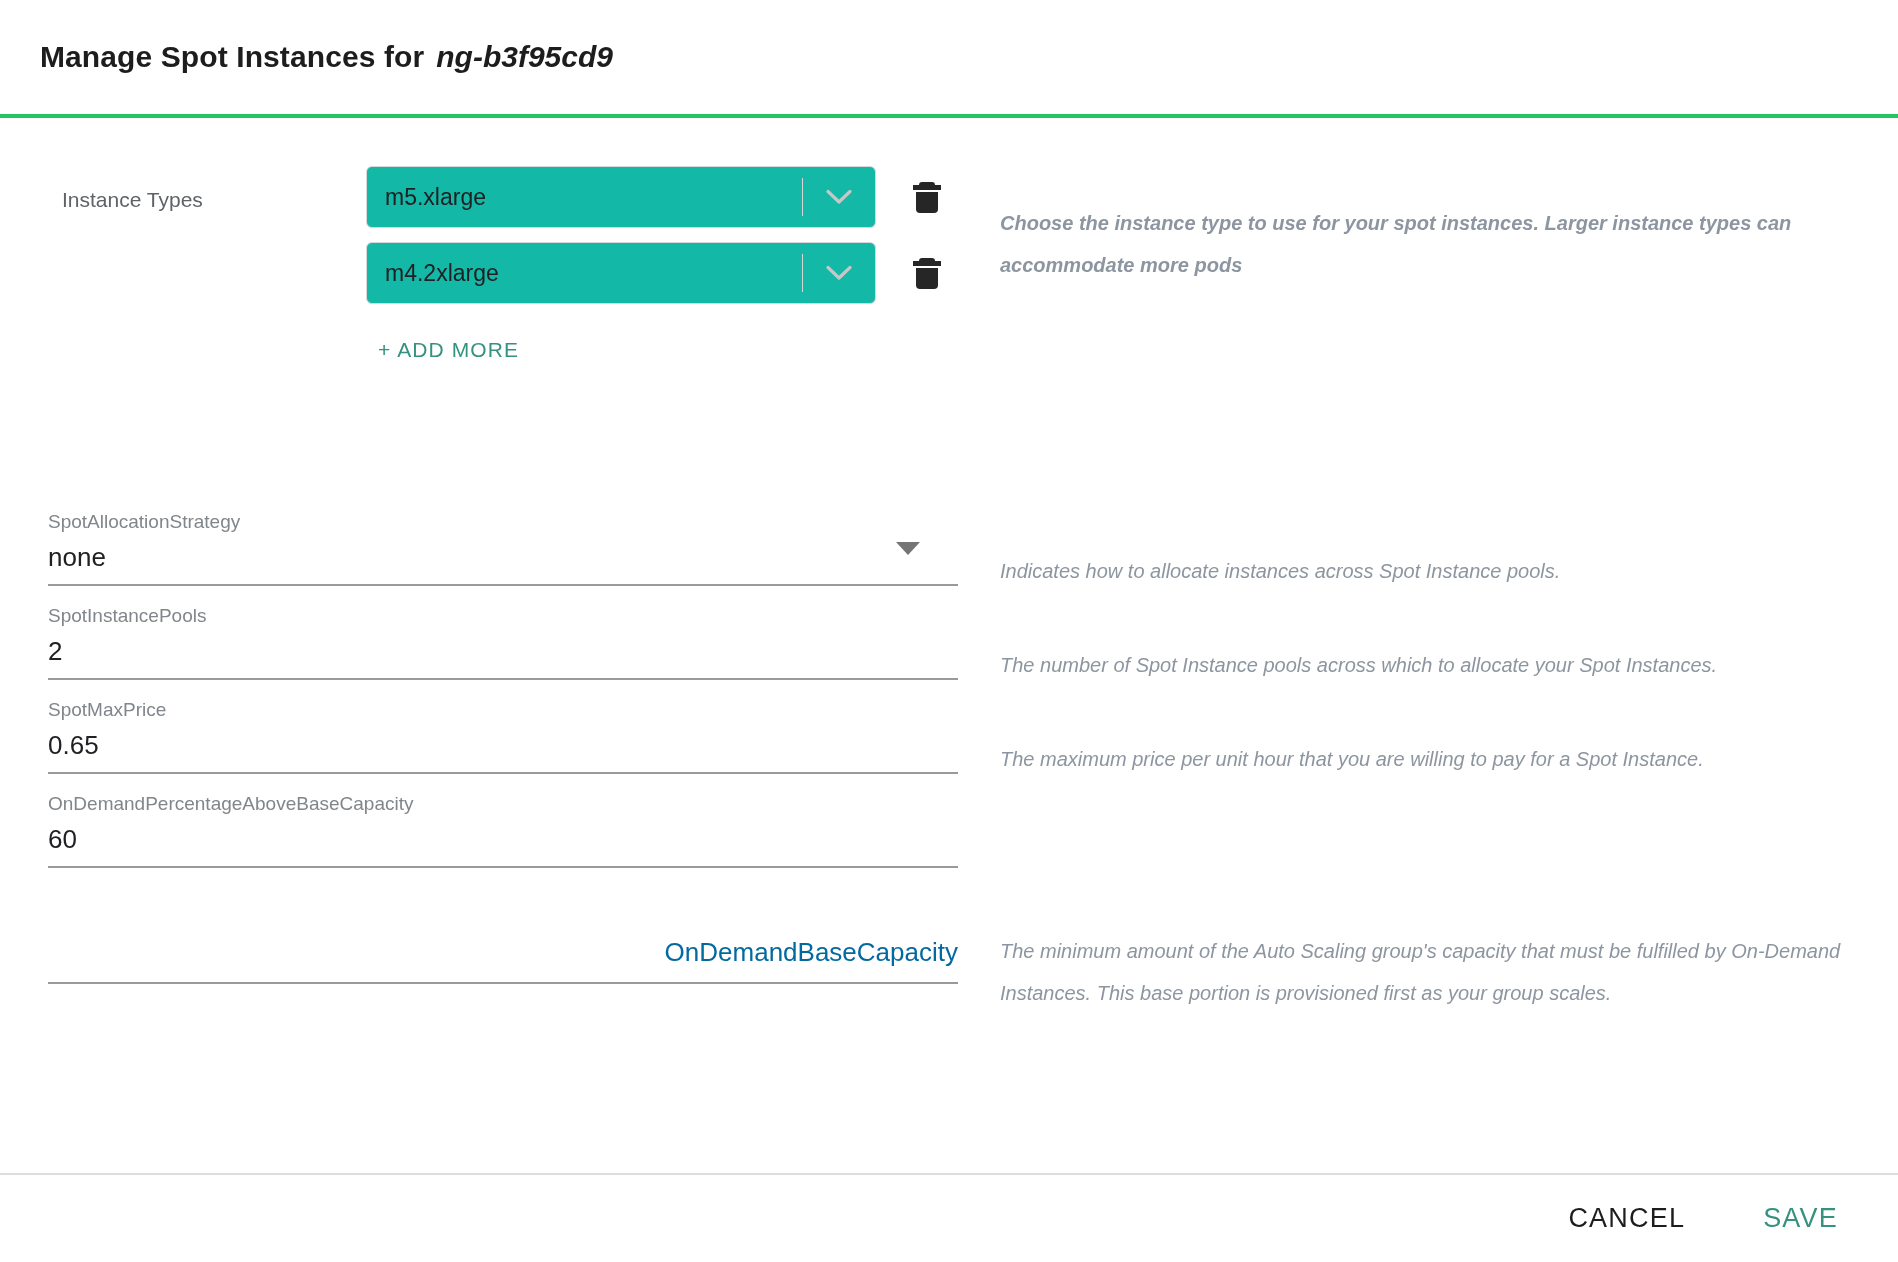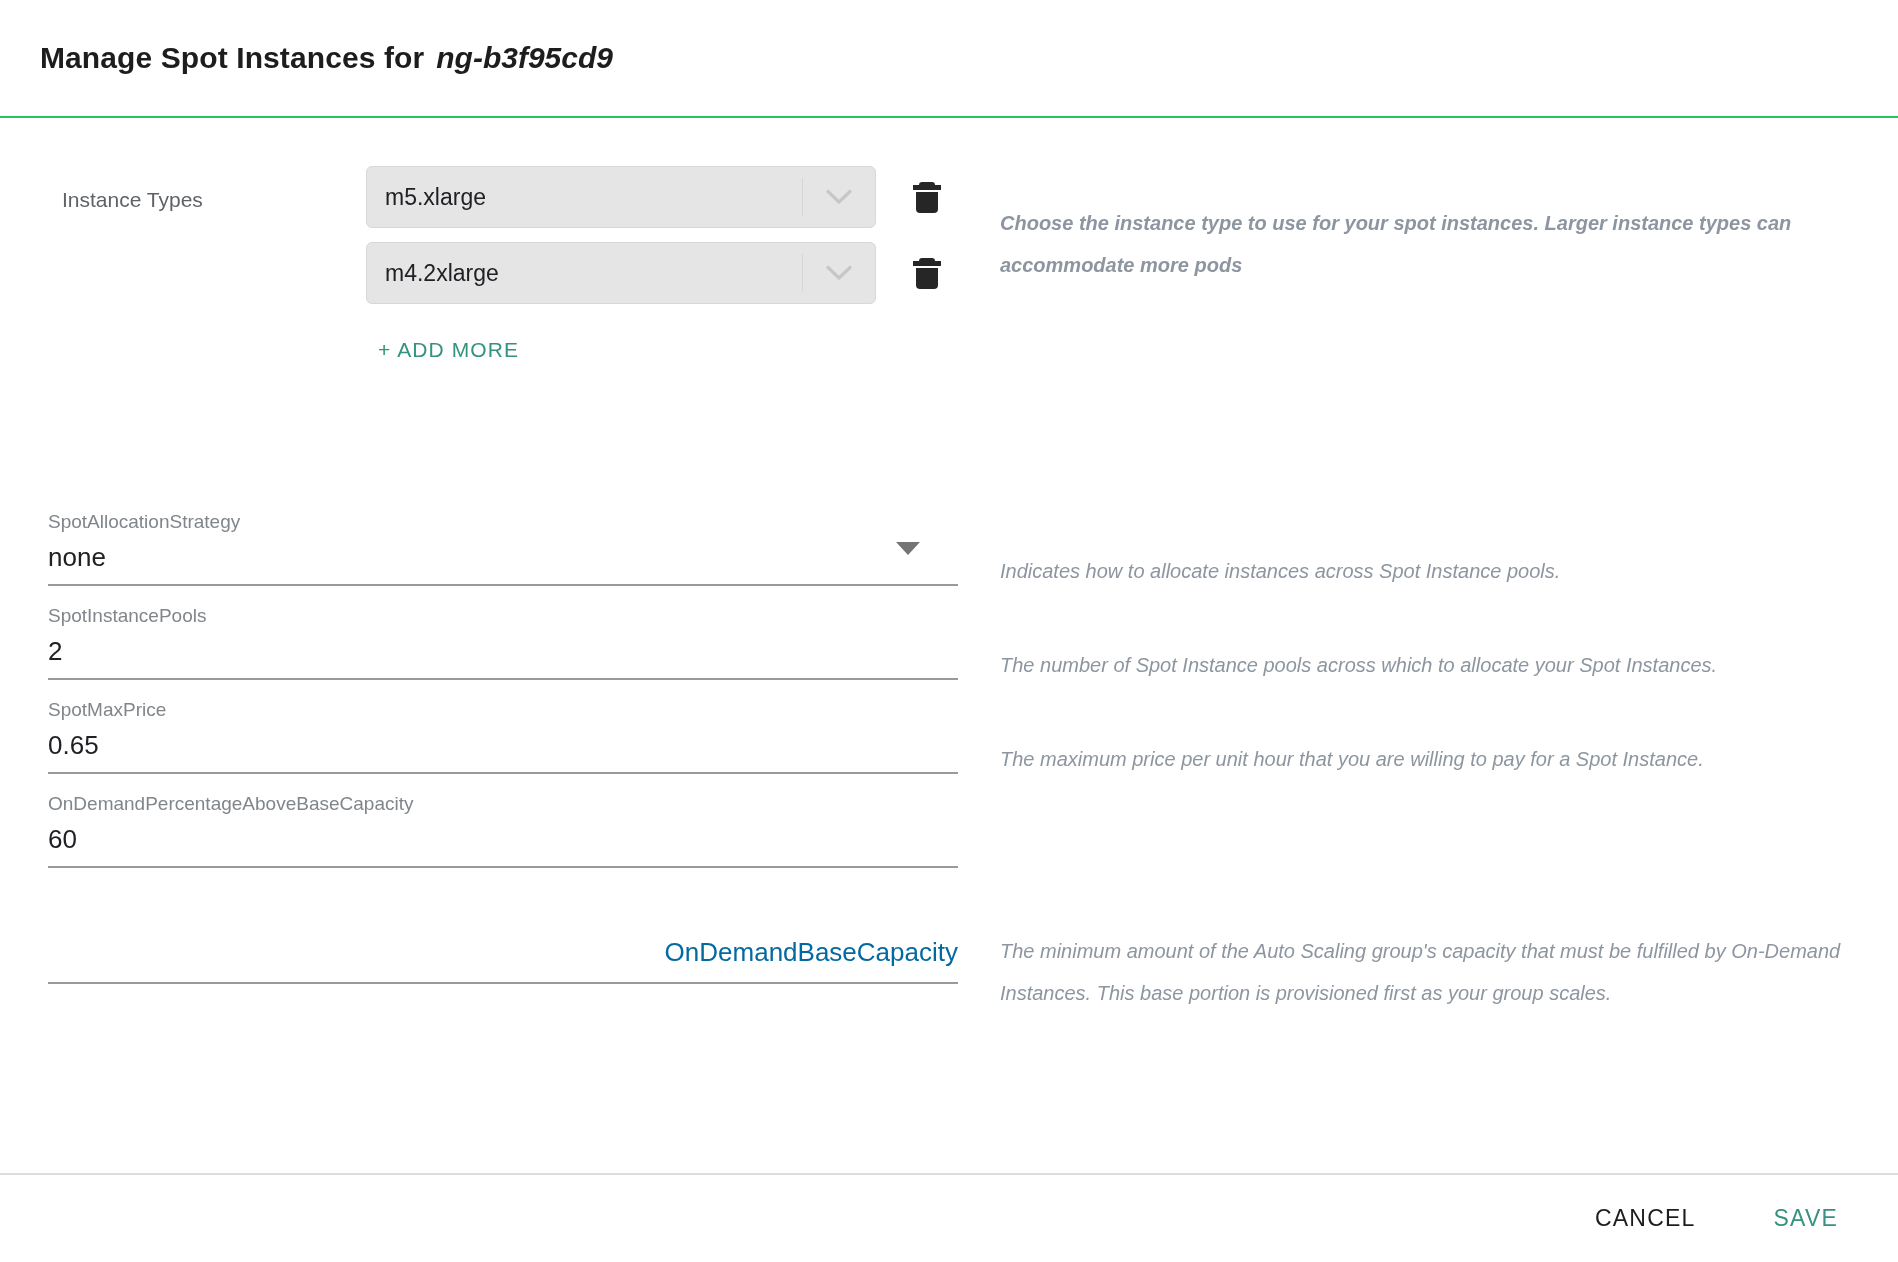--- a/index.html
+++ b/index.html
@@ -26,21 +26,21 @@
   }
 
   
   .dialog-header {
     height: 118px;
     flex: 0 0 118px;
     display: flex;
     align-items: center;
     padding-left: 40px;
     box-sizing: border-box;
-    border-bottom: 2px solid #22c55e;
+    border-bottom: 4px solid #22c55e;
   }
   .dialog-title {
     font-size: 30px;
     font-weight: bold;
     color: #1d1d1d;
     letter-spacing: 0.1px;
     white-space: nowrap;
   }
   .dialog-title .title-target {
     font-weight: bold;
@@ -86,21 +86,21 @@
     align-items: center;
     margin-bottom: 14px;
   }
 
   .select-box {
     width: 510px;
     height: 62px;
     box-sizing: border-box;
     border: 1px solid #d8d8d8;
     border-radius: 6px;
-    background: #e5e5e5;
+    background: #14b8a6;
     display: flex;
     align-items: center;
     position: relative;
   }
   .select-value {
     flex: 1 1 auto;
     padding-left: 18px;
     font-size: 23px;
     color: #202124;
     white-space: nowrap;
@@ -210,21 +210,21 @@
     display: flex;
     align-items: center;
     justify-content: flex-end;
     padding-right: 42px;
     box-sizing: border-box;
   }
   .footer-btn {
     background: none;
     border: none;
     font-family: "Liberation Sans", sans-serif;
-    font-size: 23px;
+    font-size: 27px;
     letter-spacing: 1.2px;
     padding: 10px 18px;
     cursor: pointer;
   }
   .btn-cancel { color: #1d1d1d; margin-right: 42px; }
   .btn-save { color: #359180; }
 </style>
 </head>
 <body>
 

